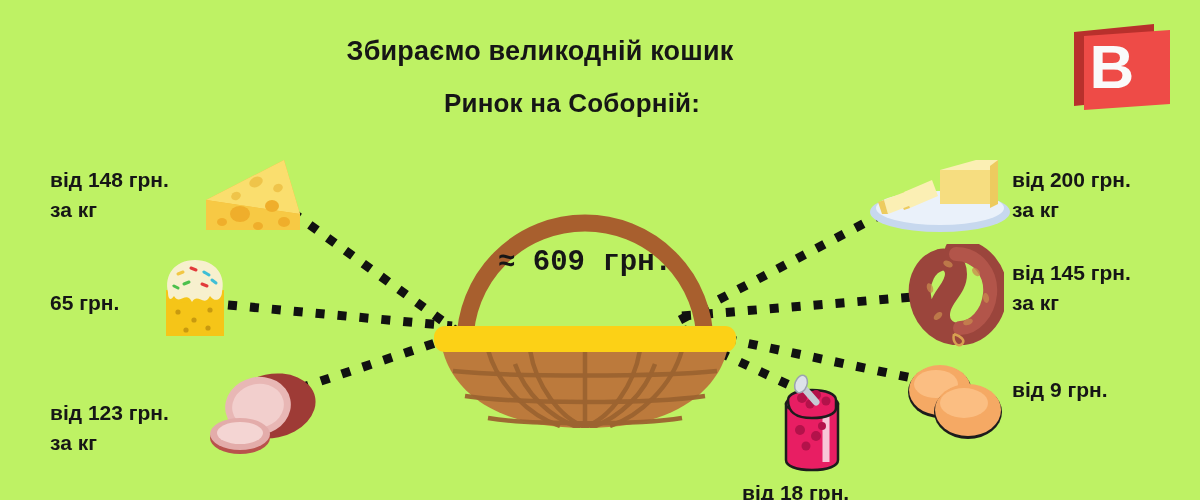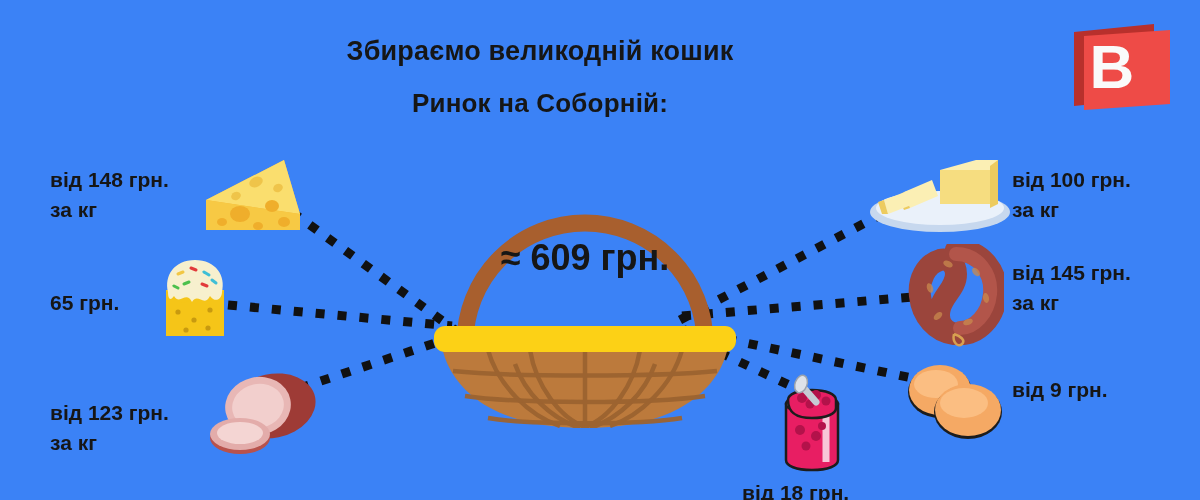--- a/index.html
+++ b/index.html
@@ -7,35 +7,35 @@
     padding: 0;
     background: #ffffff;
   }
   body {
     font-family: "Liberation Sans", sans-serif;
   }
   #canvas {
     position: relative;
     width: 1200px;
     height: 500px;
-    background: #3b82f6;
+    background: #bef264;
     overflow: hidden;
   }
   
   .title {
     position: absolute;
     left: 0;
     width: 1080px;
     text-align: center;
     font-weight: bold;
     color: #161616;
     letter-spacing: .2px;
   }
   #page-title { top: 36px; font-size: 27px; }
-  #page-subtitle { top: 88px; font-size: 26px; }
+  #page-subtitle { top: 88px; font-size: 26px; margin-left: 32px; }
 
   
   #logo {
     position: absolute;
     left: 1066px;
     top: 20px;
     width: 116px;
     height: 92px;
   }
 
@@ -59,21 +59,21 @@
     position: absolute;
     left: 470px;
     top: 232px;
     width: 230px;
     text-align: center;
     color: #161616;
     font-weight: bold;
     line-height: 1.22;
   }
   #basket-text .row1 { font-size: 25px; display: block; }
-  #basket-text .row2 { font-size: 36px; display: block; margin-top: 4px; }
+  #basket-text .row2 { font-size: 29px; display: block; margin-top: 13px; font-family: Liberation Mono, monospace; }
 
   
   .price-label {
     position: absolute;
     font-size: 21px;
     font-weight: bold;
     color: #161616;
     line-height: 1.42;
     white-space: nowrap;
   }
@@ -285,21 +285,21 @@
   <div class="price-label" id="label-paska">
     <span>65 грн.</span>
   </div>
 
   <div class="price-label" id="label-ham">
     <span>від 123 грн.</span>
     <span class="unit">за кг</span>
   </div>
 
   <div class="price-label" id="label-butter">
-    <span>від 100 грн.</span>
+    <span>від 200 грн.</span>
     <span class="unit">за кг</span>
   </div>
 
   <div class="price-label" id="label-sausage">
     <span>від 145 грн.</span>
     <span class="unit">за кг</span>
   </div>
 
   <div class="price-label" id="label-eggs">
     <span>від 9 грн.</span>

